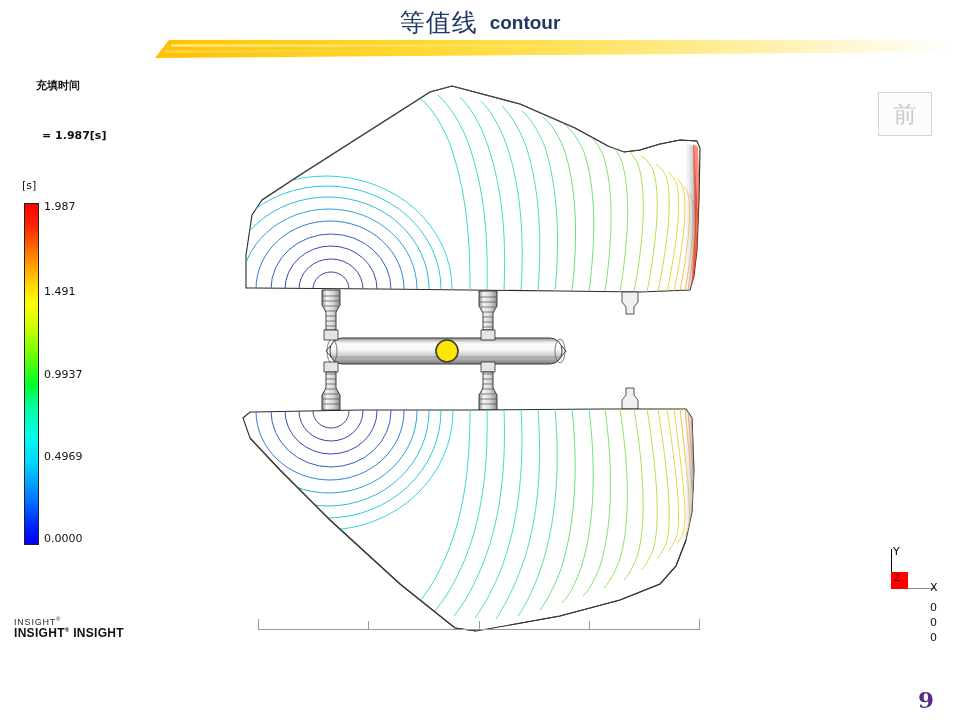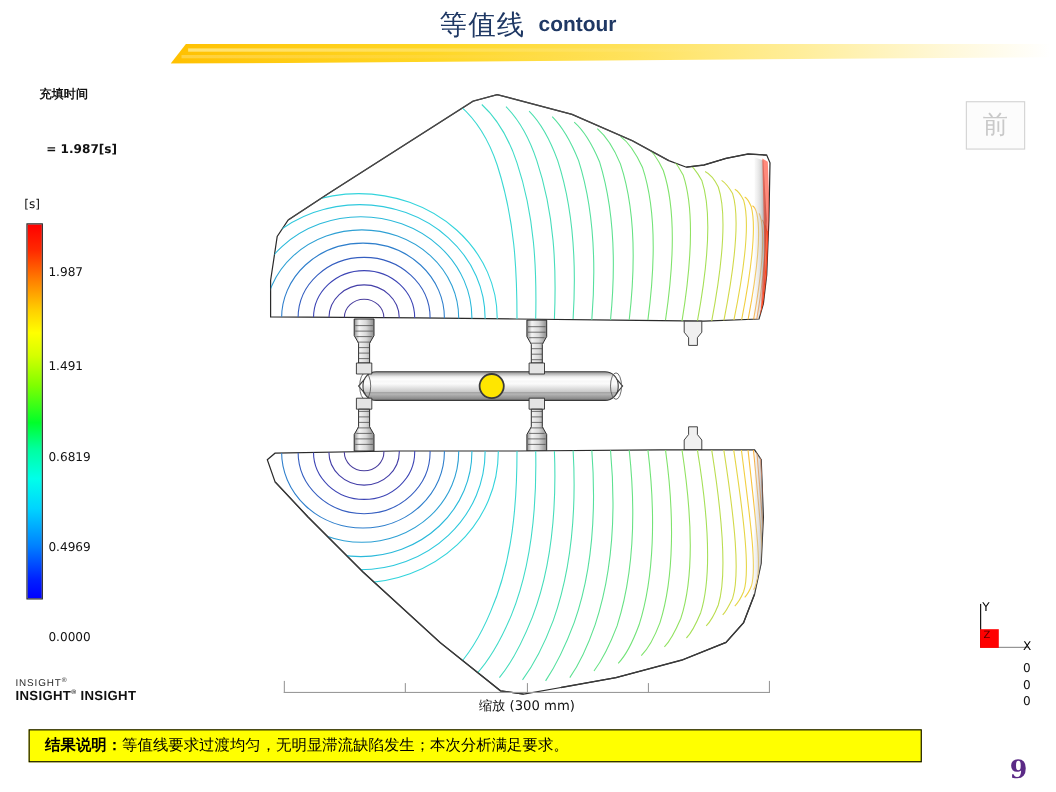--- a/index.html
+++ b/index.html
@@ -77,21 +77,20 @@
        #0020FF 95%,
        #0000FF 100%);
     border:1px solid #222;
     box-sizing:border-box;
   }
   .cbar-lab{
     position:absolute;left:44px;
     font-size:11px;color:#111;
     font-family:"DejaVu Sans",sans-serif;
     white-space:nowrap;
-    margin-top:41px;
   }
 
   
   .viewbox{
     position:absolute;left:878px;top:92px;width:52px;height:42px;
     border:1px solid #d2d2d2;
     background:#fcfcfc;
     color:#c9c9c9;
     font-size:23px;
     font-family:"DejaVu Sans",sans-serif;
@@ -165,21 +164,21 @@
 
   <div class="filltime">
     <div>充填时间</div>
     <div class="l2">= 1.987[s]</div>
   </div>
 
   <div class="cbar-unit">[s]</div>
   <div class="cbar"></div>
   <div class="cbar-lab" style="top:200px">1.987</div>
   <div class="cbar-lab" style="top:285px">1.491</div>
-  <div class="cbar-lab" style="top:368px">0.6819</div>
+  <div class="cbar-lab" style="top:368px">0.9937</div>
   <div class="cbar-lab" style="top:450px">0.4969</div>
   <div class="cbar-lab" style="top:532px">0.0000</div>
 
   <div class="viewbox">前</div>
 
   <svg class="model" viewBox="0 0 960 720">
     <defs>
       <linearGradient id="runnerGrad" x1="0" y1="0" x2="0" y2="1">
         <stop offset="0%" stop-color="#8e8e8e"></stop>
         <stop offset="18%" stop-color="#f2f2f2"></stop>
@@ -389,21 +388,17 @@
   </div>
 
   <div class="ruler">
     <div class="line"></div>
     <div class="tk end" style="left:0px"></div>
     <div class="tk" style="left:110px"></div>
     <div class="tk" style="left:221px"></div>
     <div class="tk" style="left:331px"></div>
     <div class="tk end" style="left:441px"></div>
   </div>
-  <div class="ruler-label">缩放 (300 mm)</div>
-
-  <div class="caption">
-    <div class="txt"><b>结果说明：</b><span>等值线要求过渡均匀，无明显滞流缺陷发生；本次分析满足要求。</span></div>
-  </div>
+
 
   <div class="pageno">9</div>
 
 </div>
 
 </body></html>

